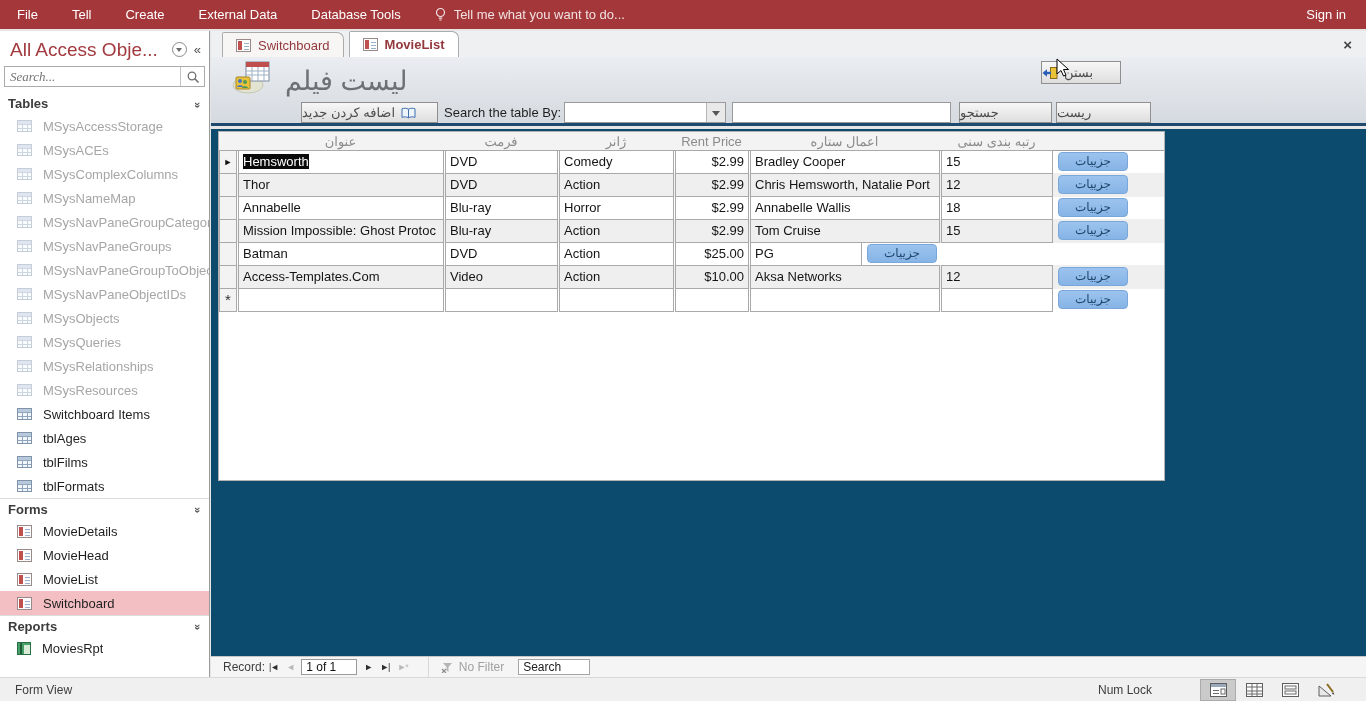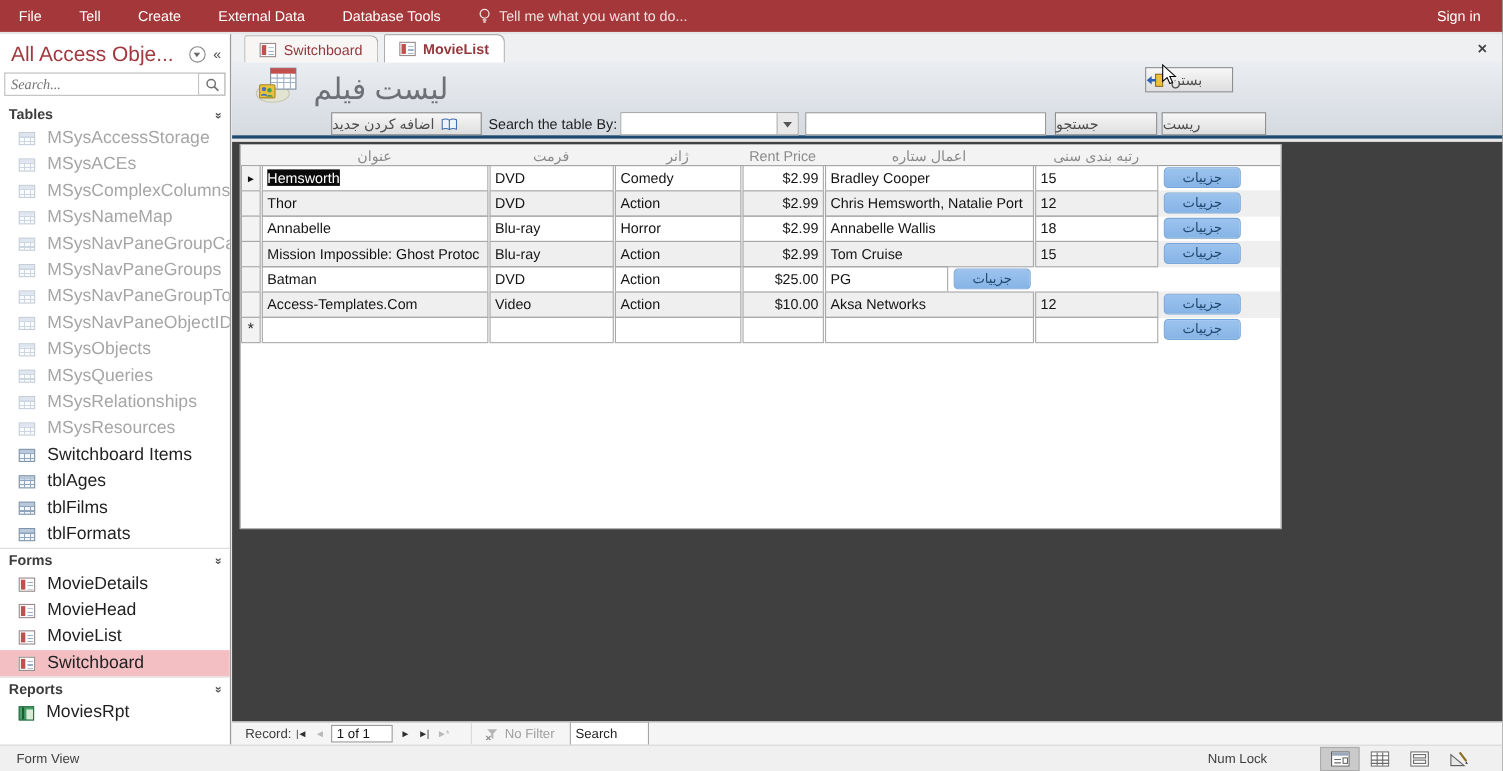--- a/index.html
+++ b/index.html
@@ -19,21 +19,21 @@
   .dd-circle { width:15px; height:15px; border:1px solid #8a8a8a; border-radius:50%; position:relative; margin:0 7px 0 4px; flex:none; }
   .dd-circle::after { content:""; position:absolute; left:3.5px; top:5px; border:3px solid transparent; border-top:4px solid #6a6a6a; }
   .shutter { color:#4d4d4d; font-size:13px; flex:none; padding-right:2px; }
   .sb-search { margin:2px 4px 0 4px; height:21px; border:1px solid #ababab; display:flex; background:#fff; }
   .sb-search input { flex:1; border:none; outline:none; font-family:"Liberation Serif", serif; font-style:italic; font-size:13px; padding:0 0 0 5px; color:#555; min-width:0; }
   .sb-search .mag { width:24px; border-left:1px solid #c5c5c5; display:flex; align-items:center; justify-content:center; }
   .nav-list { position:absolute; top:62px; left:0; right:0; bottom:0; overflow:hidden; }
   .section-header { display:flex; justify-content:space-between; align-items:center; height:21px; padding:0 9px 0 8px; font-weight:bold; font-size:13px; color:#3c3c3c; }
   .section-header.lined { border-top:1px solid #dcdcdc; }
   .chevrons { color:#555; font-size:11px; transform:rotate(90deg); letter-spacing:-2px; }
-  .nav-item { height:24px; display:flex; align-items:center; padding-left:17px; gap:11px; font-size:16px; color:#1f1f1f; }
+  .nav-item { height:24px; display:flex; align-items:center; padding-left:17px; gap:11px; font-size:13px; color:#1f1f1f; }
   .nav-item.muted .obj-label { color:#a6a6a6; }
   .nav-item.muted .obj-icon { opacity:.45; }
   .nav-item.selected { background:#f3bfc3; }
   .obj-label { white-space:nowrap; overflow:hidden; }
   .obj-icon { flex:none; }
   .icon-table { width:15px; height:12px; border:1px solid #7f93aa; background-color:#f3f7fb;
     background-image: linear-gradient(#b9c9dc, #b9c9dc), repeating-linear-gradient(to right, transparent 0 4px, #8fa5bd 4px 5px), repeating-linear-gradient(to bottom, transparent 0 3px, #8fa5bd 3px 4px);
     background-size: 100% 3px, 100% 100%, 100% 100%; background-repeat:no-repeat; }
   .icon-form { width:15px; height:13px; border:1px solid #9a8a8a; background:#fdfdfd; position:relative; }
   .icon-form::before { content:""; position:absolute; left:1px; top:1px; bottom:1px; width:4px; background:#c0504d; }
@@ -60,40 +60,40 @@
   .search-label { left:233px; top:45px; height:21px; line-height:21px; font-size:13px; color:#1f1f1f; }
   .combo { left:353px; top:45px; width:162px; height:21px; background:#fff; border:1px solid #9a9a9a; display:flex; }
   .combo input { flex:1; border:none; outline:none; min-width:0; font-size:13px; padding:0 4px; }
   .combo-btn { width:19px; border-left:1px solid #b5b5b5; background:#e9e9e9; position:relative; }
   .combo-btn::after { content:""; position:absolute; left:5px; top:8px; border:4px solid transparent; border-top:5px solid #555; }
   .field { left:521px; top:45px; width:219px; height:21px; background:#fff; border:1px solid #9a9a9a; font-size:13px; padding:0 4px; outline:none; }
   .btn-search { left:748px; top:45px; width:93px; height:21px; }
   .btn-reset { left:845px; top:45px; width:95px; height:21px; }
 
   
-  .detail { position:absolute; left:211px; top:129px; right:0; bottom:45px; background:#404040; }
+  .detail { position:absolute; left:211px; top:129px; right:0; bottom:45px; background:#0c4a6e; }
   .form-rect { position:absolute; left:7px; top:2px; width:947px; height:350px; background:#fff; border:1px solid #b2b2b2; overflow:hidden; }
   .grid-header { display:flex; height:19px; background:#f3f3f3; border-bottom:1px solid #9f9f9f; }
   .gh-cell { font-size:13px; color:#8b8b8b; text-align:center; line-height:19px; white-space:nowrap; overflow:hidden; }
   .grid-row { display:flex; height:24px; margin-top:-1px; position:relative; }
   .grid-row.alt { background:#efefef; }
   .sel-cell { width:18px; flex:none; border:1px solid #a9a9a9; background:#f3f3f3; display:flex; align-items:center; justify-content:center; font-size:9px; color:#111; }
   .sel-cell.newmark { font-size:15px; color:#333; line-height:10px; }
   .cell { flex:none; border:1px solid #a9a9a9; margin-left:1px; padding:0 4px; font-size:13px; color:#141414; line-height:21px; white-space:nowrap; overflow:hidden; }
   .cell.rent { text-align:right; }
   .hl { background:#0b0b0b; color:#fff; }
   .btn-details { flex:none; width:70px; height:19px; margin:2px 0 0 5px; border-radius:4px; border:1px solid #79a7d9; background:linear-gradient(#9cc3ee,#86b4e6); color:#21486e; font-size:12px; text-align:center; line-height:17px; }
 
   
   .record-nav { position:absolute; left:211px; right:0; bottom:24px; height:21px; background:#f5f5f5; border-top:1px solid #c6c6c6; display:flex; align-items:center; padding-left:12px; font-size:12px; color:#3d3d3d; }
   .rn-btn { font-size:9px; color:#2e2e2e; padding:0 4px; letter-spacing:-1px; }
   .rn-btn.disabled { color:#b8b8b8; }
   .rn-box { width:56px; height:16px; border:1px solid #9a9a9a; background:#fff; font-size:12px; padding-left:4px; line-height:14px; margin:0 3px; color:#111; }
   .rn-filter { display:flex; align-items:center; gap:5px; color:#a0a0a0; margin-left:16px; border-left:1px solid #d8d8d8; padding-left:12px; height:100%; }
-  .rn-search { width:72px; height:22px; border:1px solid #a5a5a5; background:#fff; font-size:12px; padding:0 4px; margin-left:14px; color:#222; outline:none; }
+  .rn-search { width:72px; height:16px; border:1px solid #a5a5a5; background:#fff; font-size:12px; padding:0 4px; margin-left:14px; color:#222; outline:none; }
 
   
   .status-bar { position:absolute; left:0; right:0; bottom:0; height:24px; background:#f0f0f0; border-top:1px solid #d9d9d9; display:flex; align-items:center; font-size:12px; color:#3d3d3d; }
   .sb-left { padding-left:15px; }
   .sb-right { margin-left:auto; display:flex; align-items:center; }
   .numlock { margin-right:48px; }
   .view-btn { width:36px; height:22px; display:flex; align-items:center; justify-content:center; border:1px solid transparent; }
   .view-btn.active { background:#cacaca; border-color:#ababab; }
   .sb-right .view-btn:last-child { margin-right:22px; }
 

